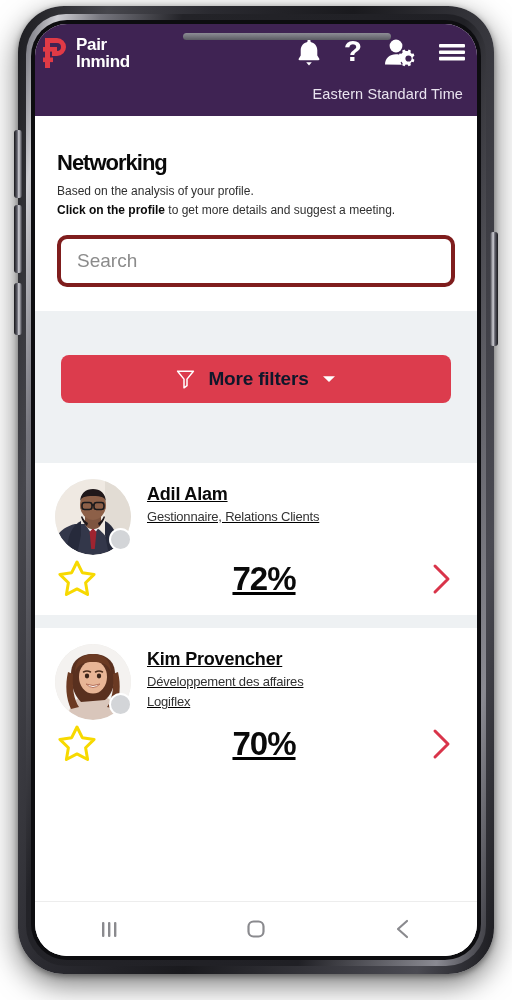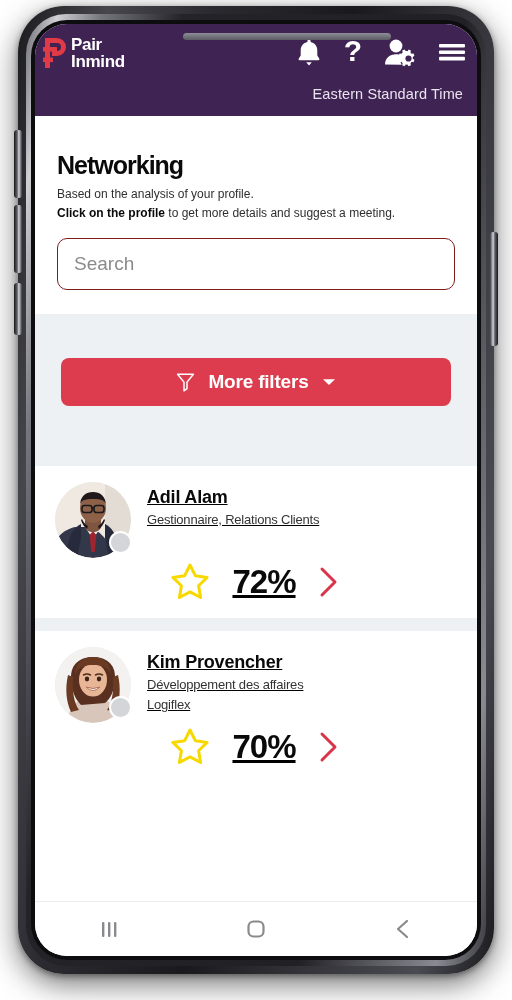--- a/index.html
+++ b/index.html
@@ -88,21 +88,21 @@
     height: 92px;
     background: #3f2353;
     padding: 0;
   }
   #logo-block {
     position: absolute;
     left: 8px;
     top: 12px;
     display: flex;
     align-items: flex-start;
-    gap: 2px;
+    gap: 7px;
   }
   #logo-mark { width: 26px; height: 34px; display: block; }
   #logo-text {
     color: #ffffff;
     font-weight: bold;
     font-size: 17px;
     line-height: 17px;
     letter-spacing: -0.3px;
   }
   #logo-text .lt-line { display: block; }
@@ -125,39 +125,39 @@
     letter-spacing: 0.1px;
   }
 
   
   #intro-section {
     background: #ffffff;
     padding: 36px 22px 24px 22px;
   }
   #page-title {
     margin: 0 0 7px 0;
-    font-size: 25px;
+    font-size: 22px;
     font-weight: bold;
     letter-spacing: -1px;
     color: #0a0a0a;
     line-height: 1.04;
   }
   .intro-line {
     font-size: 12px;
     color: #2f2f2f;
     line-height: 1.62;
   }
   .intro-strong { font-weight: bold; color: #0a0a0a; }
 
   #search-input {
     margin-top: 14px;
     width: 100%;
     box-sizing: border-box;
     height: 52px;
-    border: 1px solid #7f1d1d;
+    border: 4px solid #7f1d1d;
     border-radius: 10px;
     background: #ffffff;
     padding: 0 16px;
     font-size: 19px;
     color: #6b6b6b;
     font-family: "Liberation Sans", sans-serif;
     outline: none;
   }
   #search-input::placeholder { color: #8b8b8b; opacity: 1; }
 
@@ -165,21 +165,21 @@
   #filter-band {
     background: #eef1f3;
     padding: 44px 26px 60px 26px;
   }
   #more-filters-button {
     width: 100%;
     height: 48px;
     border: none;
     border-radius: 8px;
     background: #dc3c4d;
-    color: #ffffff;
+    color: #0f172a;
     font-size: 19px;
     font-weight: bold;
     letter-spacing: -0.2px;
     display: flex;
     align-items: center;
     justify-content: center;
     gap: 13px;
     cursor: pointer;
     font-family: "Liberation Sans", sans-serif;
   }
@@ -223,21 +223,21 @@
   }
   .profile-role, .profile-company {
     font-size: 13px;
     color: #333333;
     line-height: 1.53;
     letter-spacing: -0.2px;
   }
   .profile-bottom {
     display: flex;
     align-items: center;
-    justify-content: center;
+    justify-content: space-between;
     gap: 20px;
     padding-right: 2px;
     margin-top: 2px;
   }
   .star-icon { display: block; cursor: pointer; }
   .match-score {
     font-size: 33px;
     font-weight: bold;
     color: #0a0a0a;
     letter-spacing: -1px;

